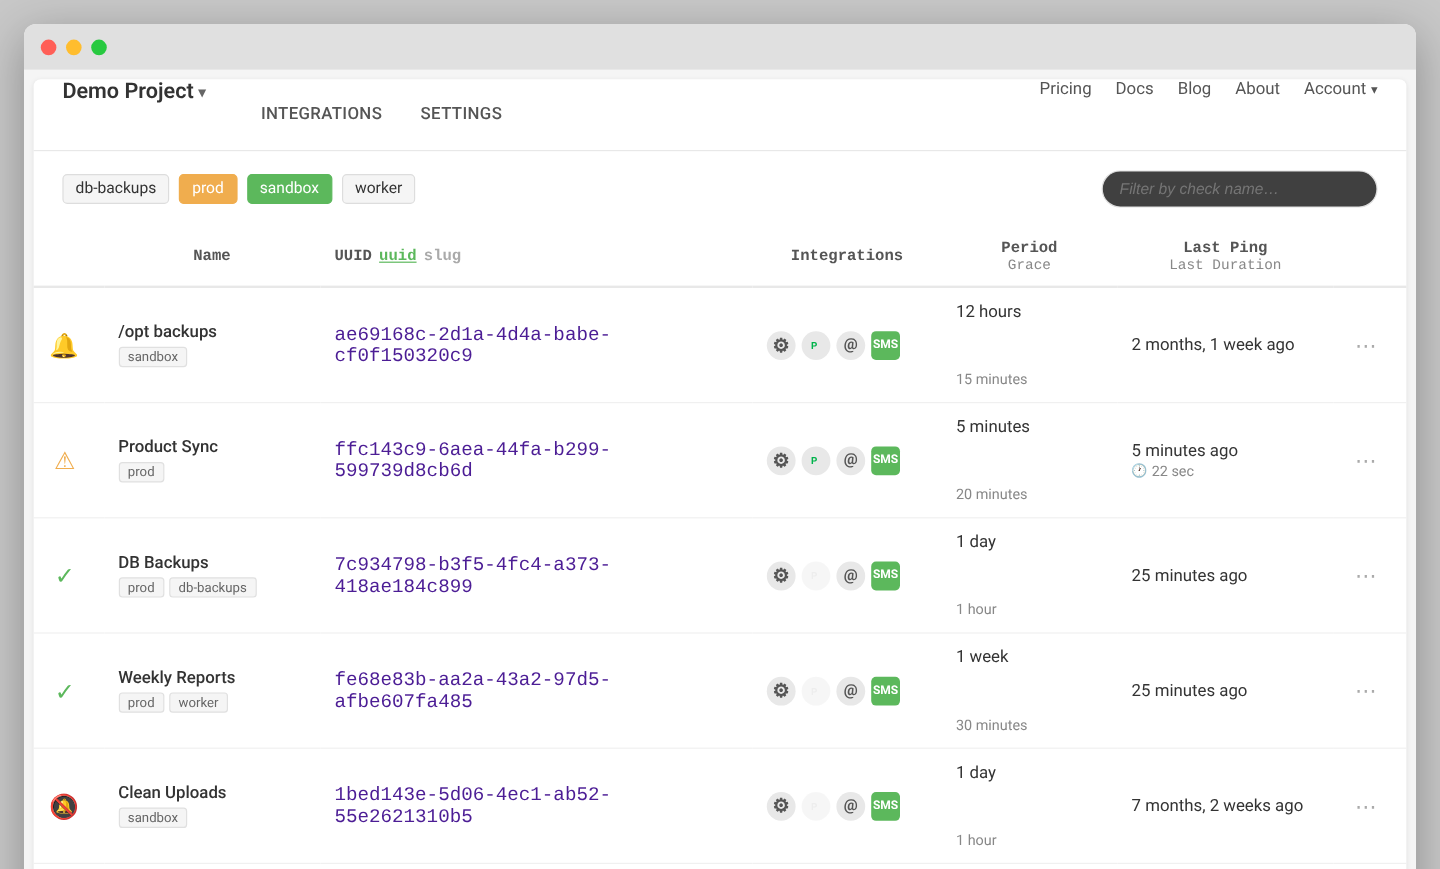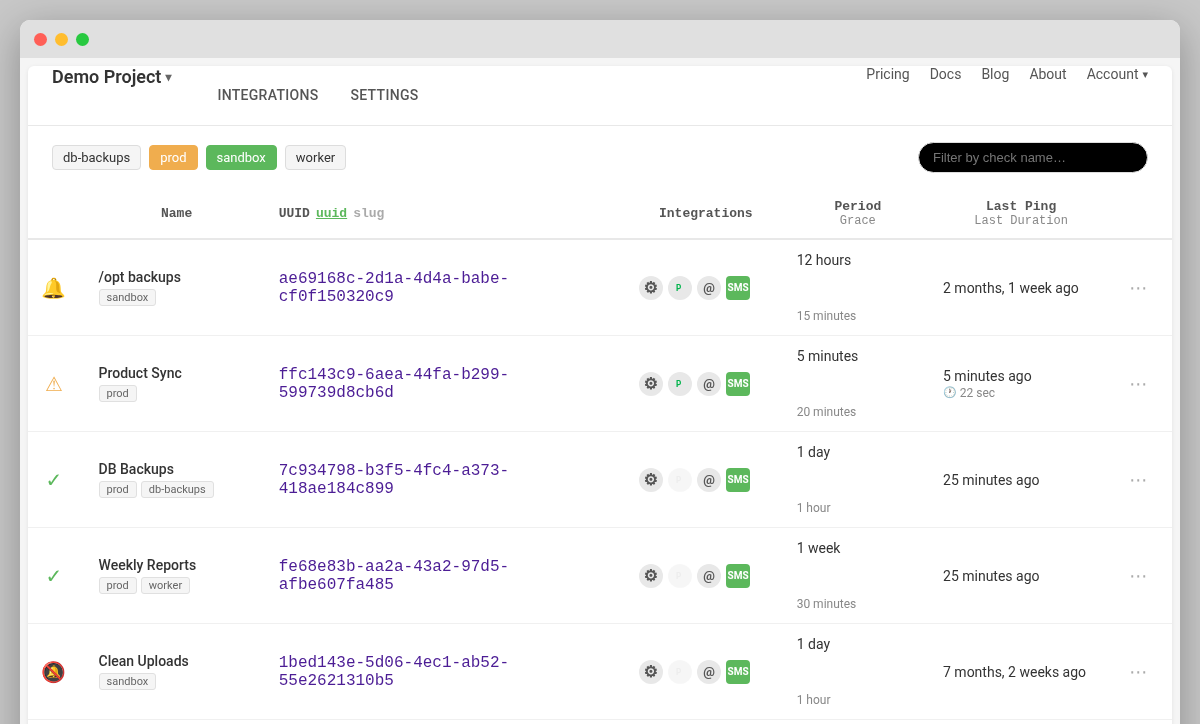--- a/index.html
+++ b/index.html
@@ -124,21 +124,22 @@
       margin-left: auto;
     }
     .filter-input {
       padding: 7px 14px;
       border: 1px solid #ddd;
       border-radius: 20px;
       font-size: 13px;
       color: #999;
       width: 230px;
       outline: none;
-      background: #000000;
+      background: #404040;
+      font-style: italic;
     }
     
     .checks-table {
       width: 100%;
       border-collapse: collapse;
       font-size: 14px;
     }
     .checks-table thead tr {
       border-bottom: 2px solid #e8e8e8;
     }

